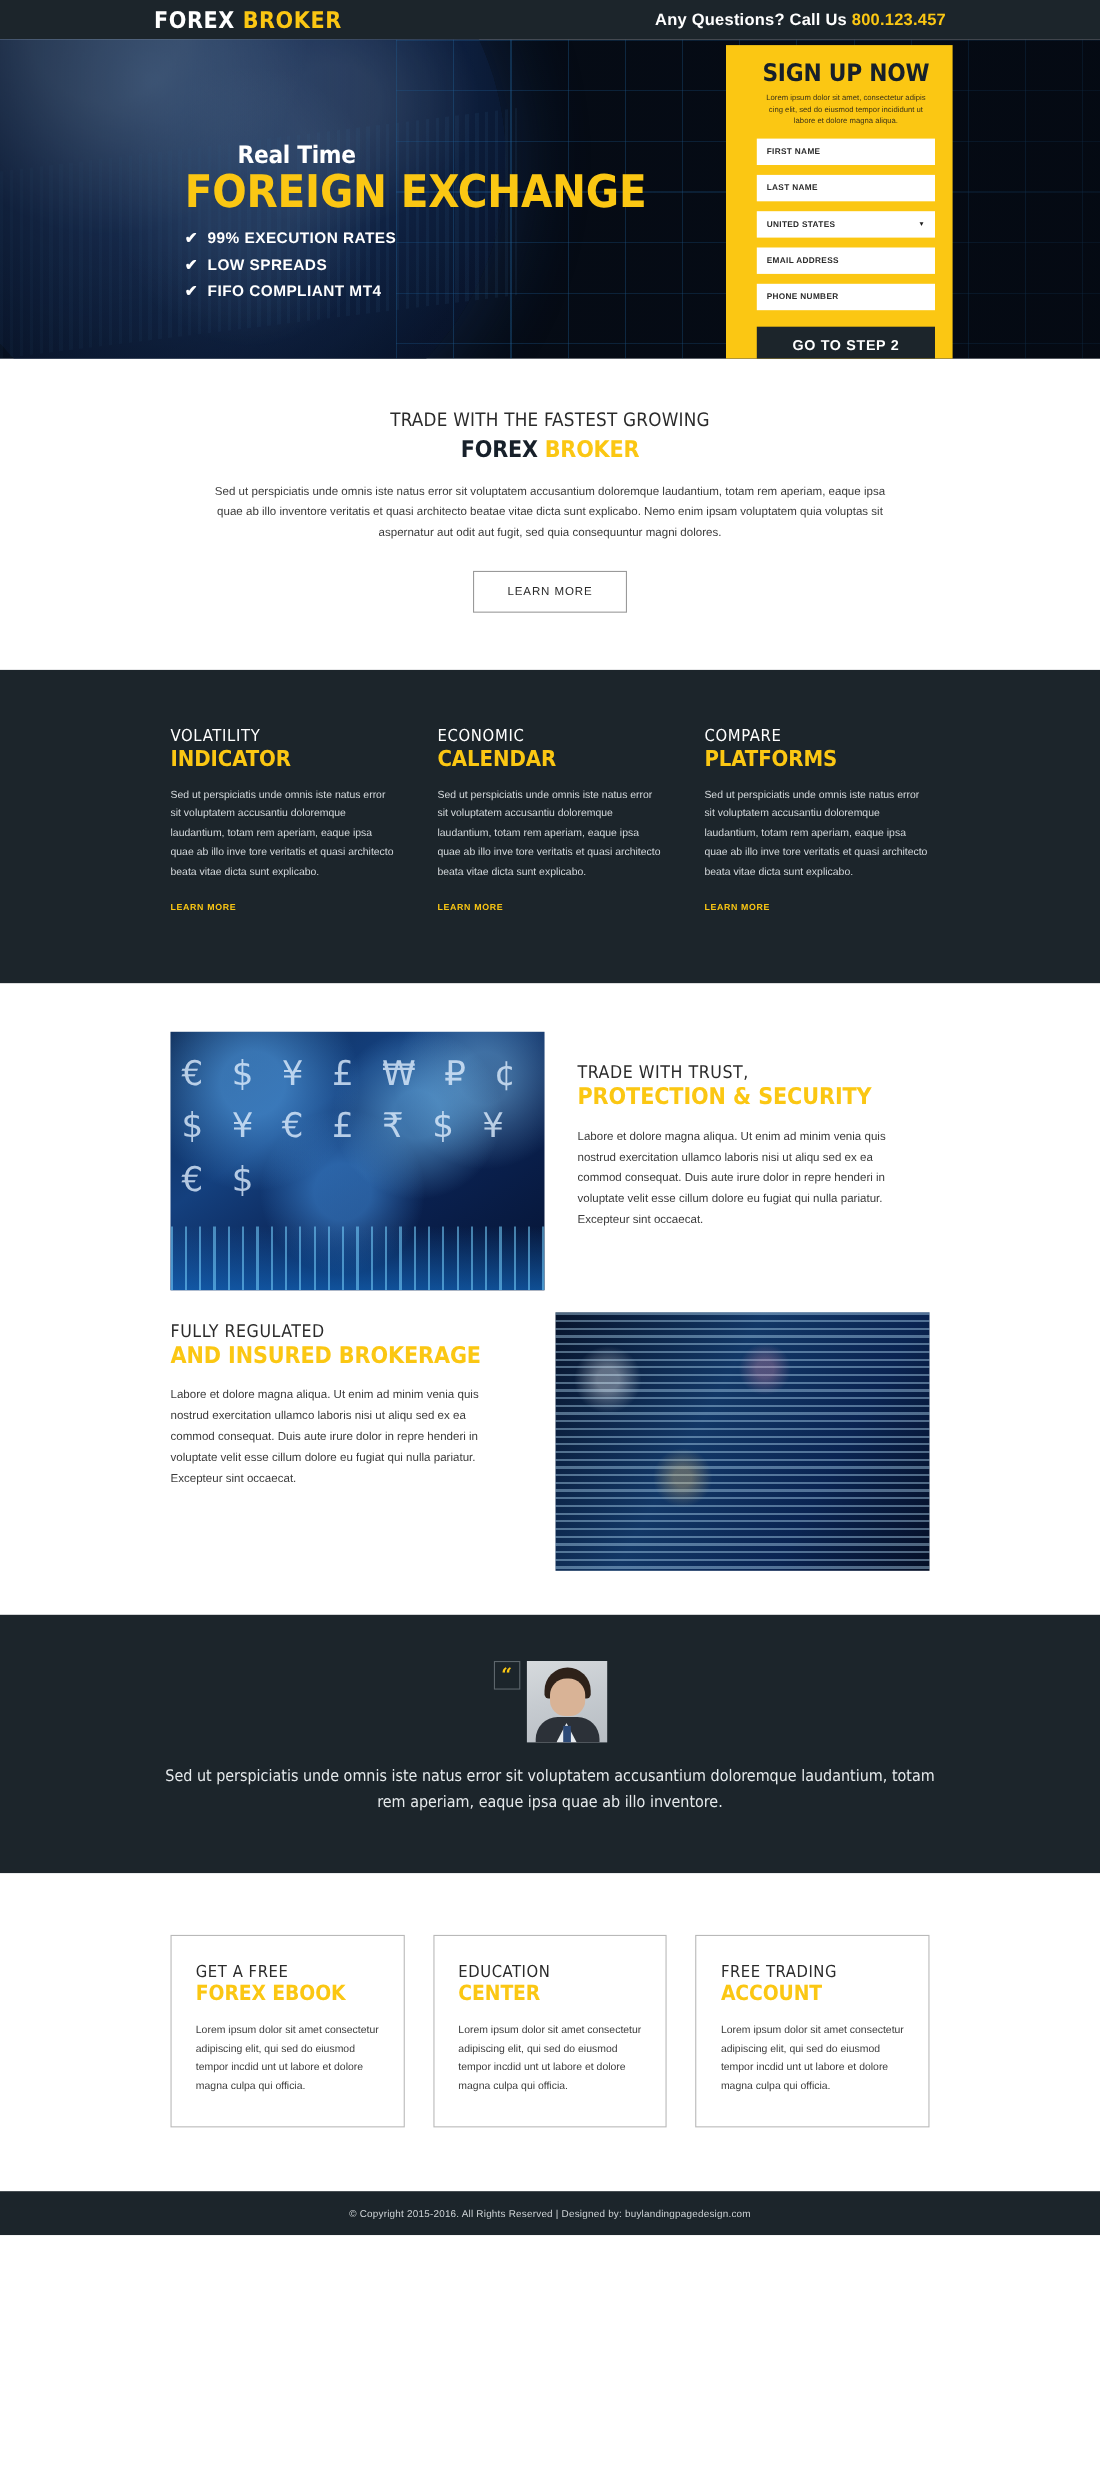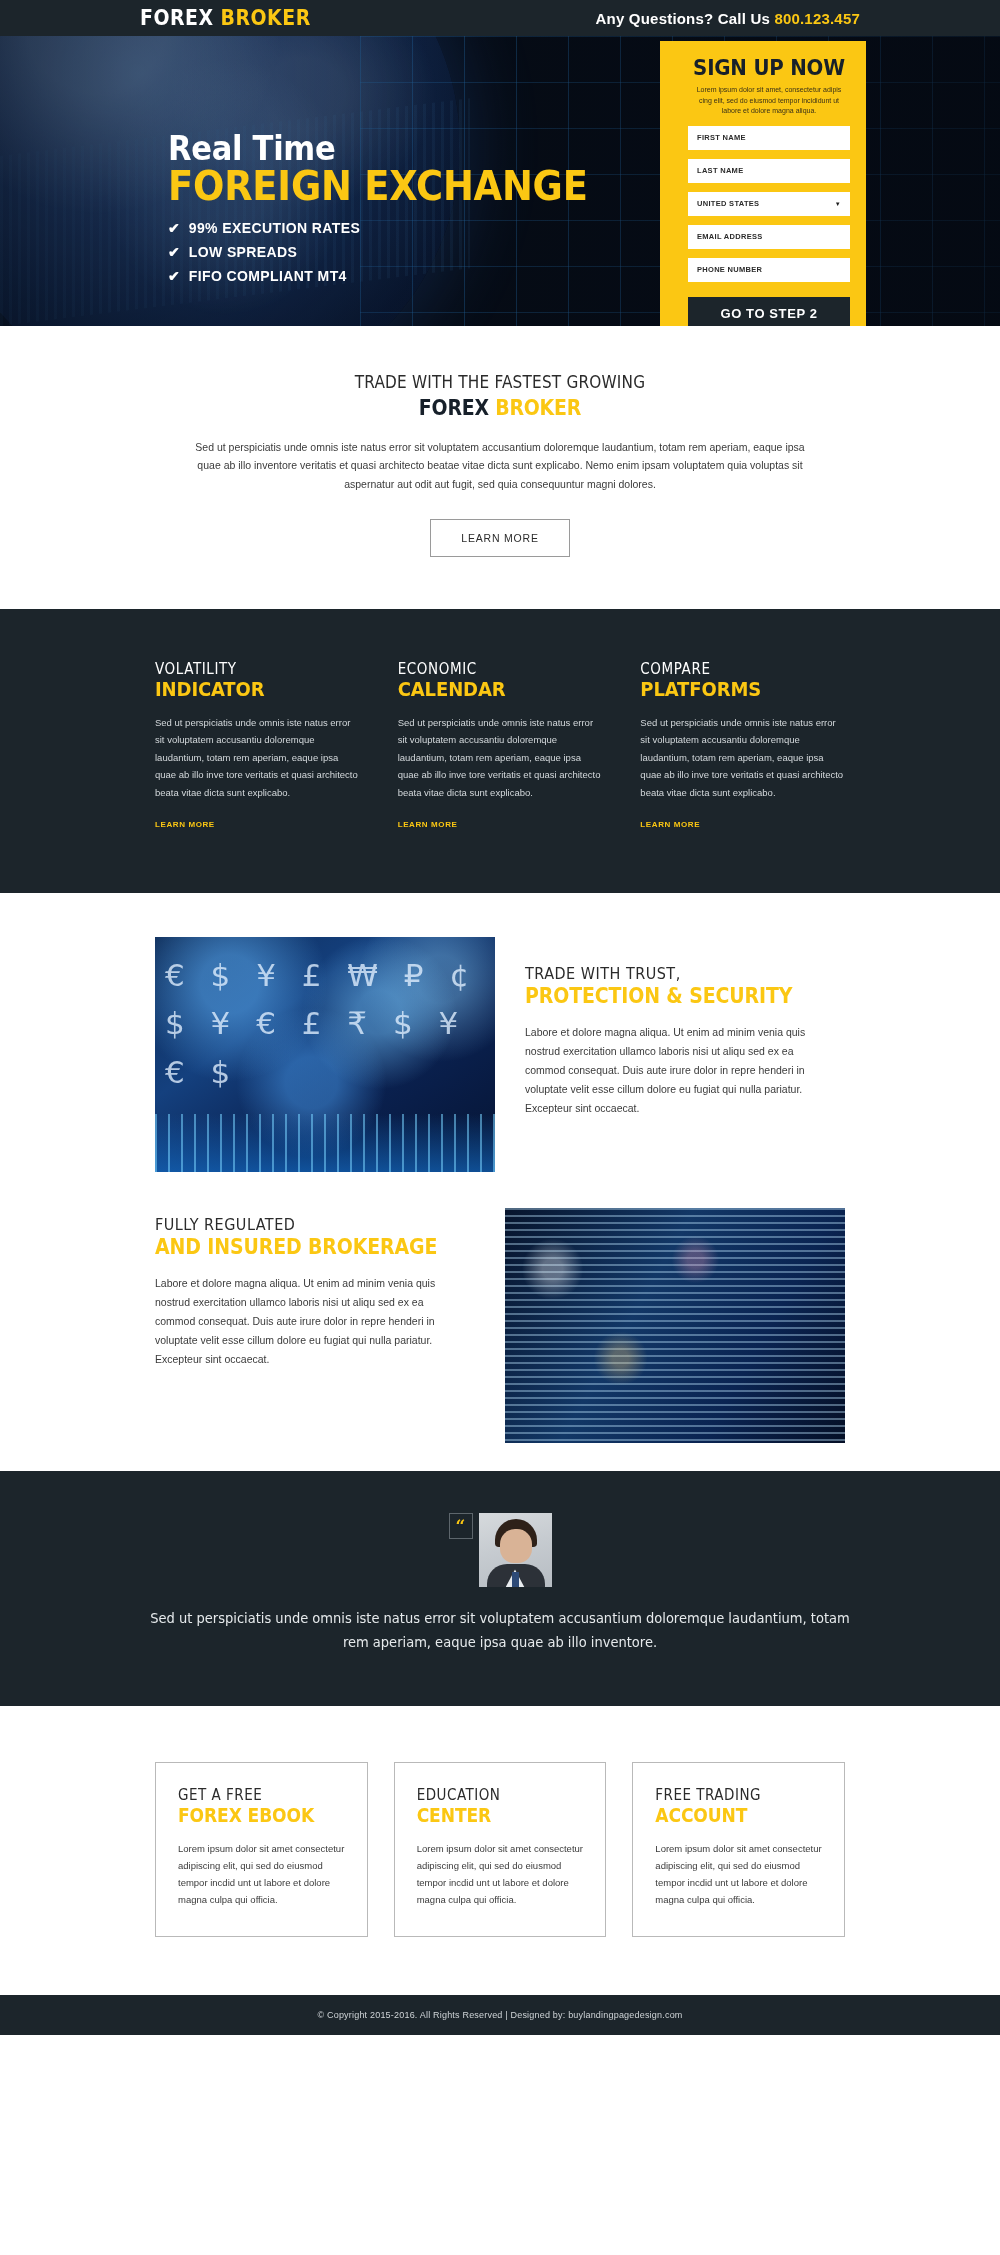--- a/index.html
+++ b/index.html
@@ -57,22 +57,22 @@
   .bars {
     position:absolute; left:0; bottom:0; width:470px; height:170px;
     background-image: repeating-linear-gradient(to right, rgba(70,140,200,.18) 0 3px, transparent 3px 9px);
     transform:skewY(-7deg); transform-origin:left bottom; opacity:.55;
   }
   .hero-fade { position:absolute; inset:0;
     background:linear-gradient(to right, rgba(4,9,18,.55) 0%, rgba(4,9,18,.18) 45%, rgba(4,9,18,.70) 100%); }
 
   .hero-inner { position:relative; width:1000px; padding:0 140px; height:290px; }
   .headline { position:absolute; left:168px; top:95px; }
-  .h-l1 { font-size:34px; font-weight:bold; color:#ffffff; letter-spacing:-.3px; line-height:1;
-          font-family:"DejaVu Sans Condensed","Liberation Sans",sans-serif; }
+  .h-l1 { font-size:22px; font-weight:bold; color:#ffffff; letter-spacing:-.3px; line-height:1;
+          font-family:"DejaVu Sans Condensed","Liberation Sans",sans-serif;margin-left:48px; }
   .h-l2 { font-size:41px; font-weight:bold; color:#fbc713; letter-spacing:-.2px; line-height:1.05;
           font-family:"DejaVu Sans Condensed","Liberation Sans",sans-serif; }
   .h-l3 { font-size:41px; font-weight:bold; color:#ffffff; letter-spacing:-.2px; line-height:1.05;
           font-family:"DejaVu Sans Condensed","Liberation Sans",sans-serif; }
   .bullets { margin-top:12px; }
   .bullet { display:flex; align-items:center; gap:9px; margin-bottom:8px; }
   .tick { color:#ffffff; font-size:14px; font-weight:bold; line-height:1; }
   .bullet span.t { color:#ffffff; font-size:14px; font-weight:bold; letter-spacing:.4px; }
 
   
@@ -118,21 +118,21 @@
   .col { width:208px; }
   .c-l1 { font-size:15px; color:#ffffff; letter-spacing:.6px; line-height:1.1;
           font-family:"DejaVu Sans Condensed","Liberation Sans",sans-serif; }
   .c-l2 { font-size:20px; font-weight:bold; color:#fbc713; letter-spacing:-.1px; line-height:1.15;
           font-family:"DejaVu Sans Condensed","Liberation Sans",sans-serif; }
   .c-p { margin-top:13px; font-size:9.5px; line-height:1.85; color:#d4d9dc; }
   .c-lnk { display:inline-block; margin-top:19px; font-size:8px; font-weight:bold;
            color:#fbc713; letter-spacing:.6px; cursor:pointer; }
 
   
-  .features { background:#ffffff; padding:44px 0 28px; }
+  .features { background:#ffffff; padding:44px 0 40px; }
   .frow { width:1000px; padding:0 155px; display:flex; }
   .fimg { width:340px; height:235px; }
   .fimg.currency {
     background:
       radial-gradient(circle at 22% 20%, rgba(90,170,240,.55) 0 9%, transparent 30%),
       radial-gradient(circle at 66% 32%, rgba(120,200,255,.45) 0 8%, transparent 28%),
       radial-gradient(circle at 46% 62%, rgba(70,150,230,.50) 0 11%, transparent 32%),
       radial-gradient(circle at 84% 18%, rgba(140,210,255,.38) 0 7%, transparent 24%),
       linear-gradient(145deg, #0d2a55 0%, #14407e 34%, #0a2150 64%, #061433 100%);
     position:relative; overflow:hidden;
@@ -308,21 +308,21 @@
 
     <div class="frow">
       <div class="fimg currency"></div>
       <div class="ftext">
         <div class="f-l1">TRADE WITH TRUST,</div>
         <div class="f-l2">PROTECTION &amp; SECURITY</div>
         <div class="f-p">Labore et dolore magna aliqua. Ut enim ad minim venia quis nostrud exercitation ullamco laboris nisi ut aliqu sed ex ea commod consequat. Duis aute irure dolor in repre henderi in voluptate velit esse cillum dolore eu fugiat qui nulla pariatur. Excepteur sint occaecat.</div>
       </div>
     </div>
 
-    <div class="frow" style="margin-top:36px;">
+    <div class="frow" style="margin-top:20px;">
       <div class="ftext left" style="padding-top:8px;">
         <div class="f-l1">FULLY REGULATED</div>
         <div class="f-l2">AND INSURED BROKERAGE</div>
         <div class="f-p">Labore et dolore magna aliqua. Ut enim ad minim venia quis nostrud exercitation ullamco laboris nisi ut aliqu sed ex ea commod consequat. Duis aute irure dolor in repre henderi in voluptate velit esse cillum dolore eu fugiat qui nulla pariatur. Excepteur sint occaecat.</div>
       </div>
       <div class="fimg city"></div>
     </div>
 
   </div>
 

